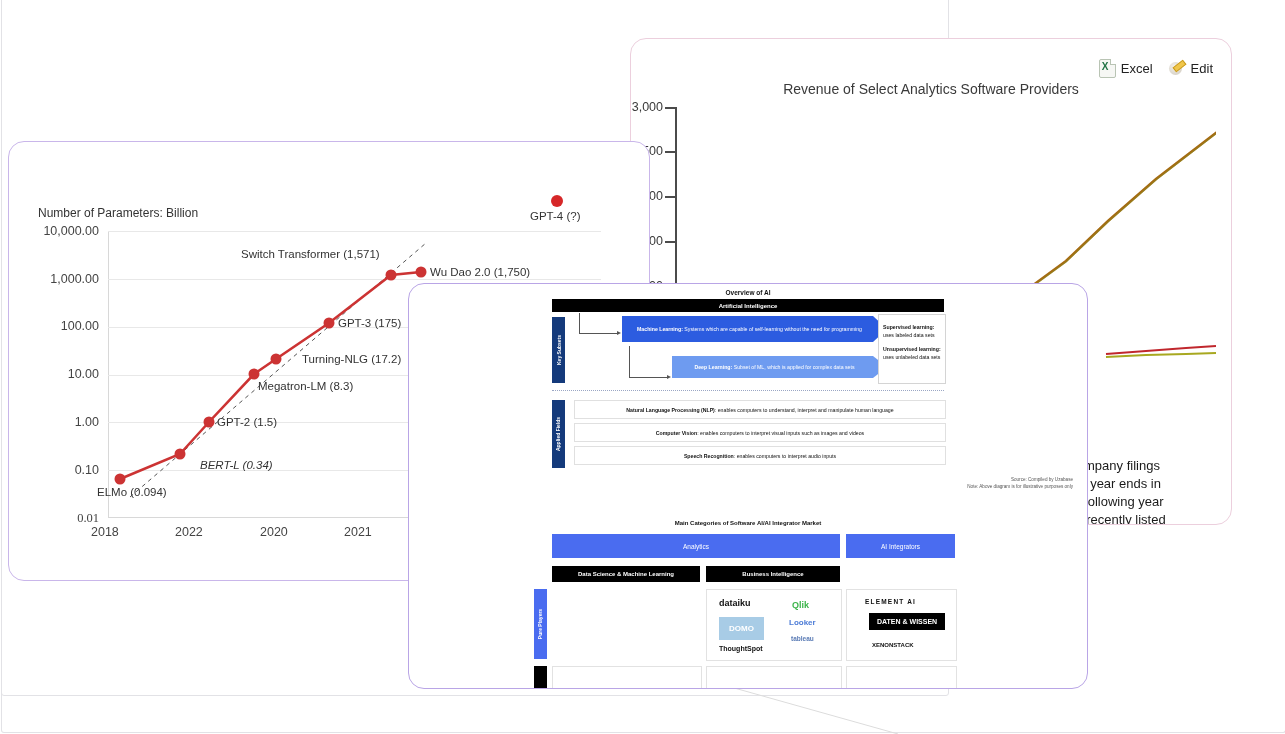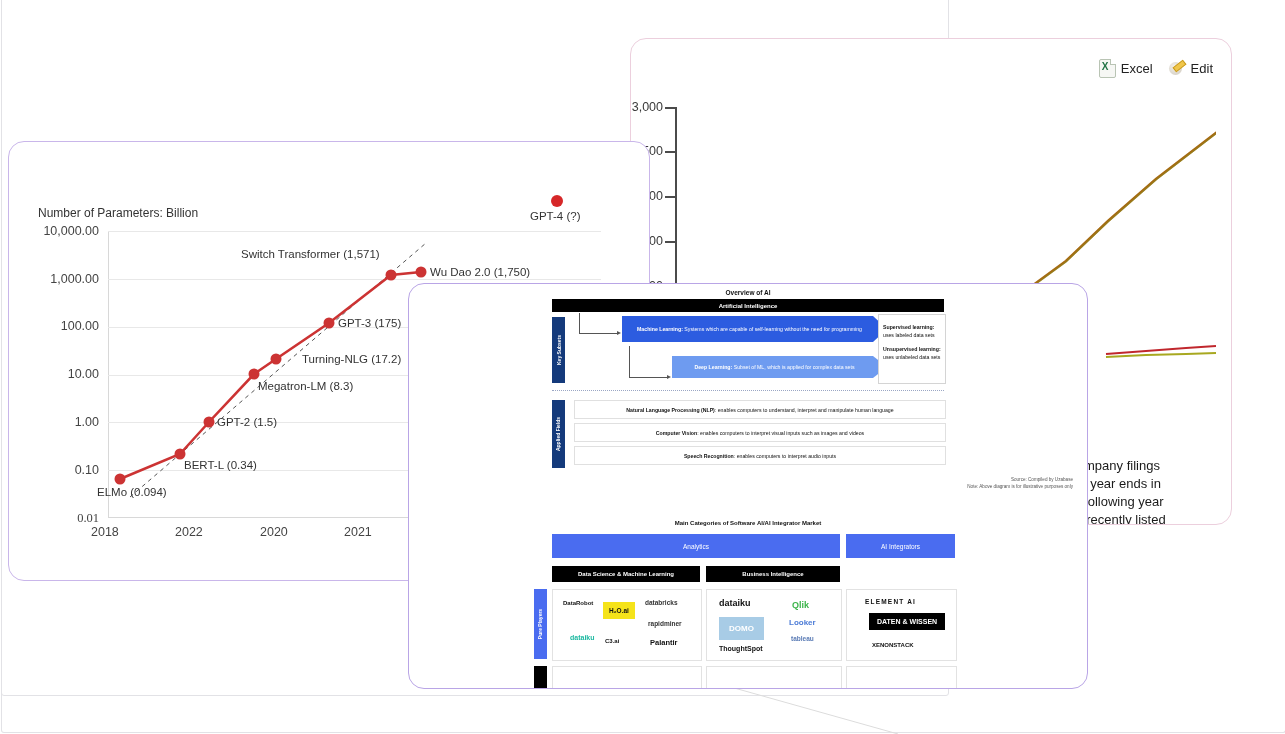--- a/index.html
+++ b/index.html
@@ -131,20 +131,21 @@
       </div>
       <div class="tool">
         <span class="edit-ico">
             <i></i>
             <b></b>
           </span>
         <span>Edit</span>
       </div>
     </div>
 
+    <div class="rev-title">Revenue of Select Analytics Software Providers</div>
 
     <div class="rev-axisY"></div>
     <div class="rev-ytick" style="top:68px;"></div>
     <div class="rev-ytick" style="top:112px;"></div>
     <div class="rev-ytick" style="top:157px;"></div>
     <div class="rev-ytick" style="top:202px;"></div>
     <div class="rev-ytick" style="top:247px;"></div>
     <div class="rev-ylab-in" style="left:-40px;top:61px;">3,000</div>
     <div class="rev-ylab-in" style="left:-40px;top:105px;">2,500</div>
     <div class="rev-ylab-in" style="left:-40px;top:150px;">2,000</div>
@@ -201,21 +202,21 @@
       <div class="dot" style="left:12px;top:248px;"></div>
       <div class="dot" style="left:72px;top:223px;"></div>
       <div class="dot" style="left:101px;top:191px;"></div>
       <div class="dot" style="left:146px;top:143px;"></div>
       <div class="dot" style="left:168px;top:128px;"></div>
       <div class="dot" style="left:221px;top:92px;"></div>
       <div class="dot" style="left:283px;top:44px;"></div>
       <div class="dot" style="left:313px;top:41px;"></div>
 
       <div class="pt-label" style="left:-11px;top:255px;">ELMo (0.094)</div>
-      <div class="pt-label" style="left:76px;top:228px;">BERT-L (0.34)</div>
+      <div class="pt-label" style="left:92px;top:228px;font-style:italic;">BERT-L (0.34)</div>
       <div class="pt-label" style="left:109px;top:185px;">GPT-2 (1.5)</div>
       <div class="pt-label" style="left:150px;top:149px;">Megatron-LM (8.3)</div>
       <div class="pt-label" style="left:194px;top:122px;">Turning-NLG (17.2)</div>
       <div class="pt-label" style="left:230px;top:86px;">GPT-3 (175)</div>
       <div class="pt-label" style="left:133px;top:17px;">Switch Transformer (1,571)</div>
       <div class="pt-label" style="left:322px;top:35px;">Wu Dao 2.0 (1,750)</div>
     </div>
 
     <div class="dot-g4" style="left:548px;top:59px;"></div>
     <div class="pt-label" style="left:521px;top:68px;">GPT-4 (?)</div>
@@ -285,29 +286,20 @@
       <div class="bluebar" style="left:143px;top:250px;width:288px;height:24px;">Analytics</div>
       <div class="bluebar" style="left:437px;top:250px;width:109px;height:24px;">AI Integrators</div>
 
       <div class="blackbar2" style="left:143px;top:282px;width:148px;height:16px;">Data Science &amp; Machine Learning</div>
       <div class="blackbar2" style="left:297px;top:282px;width:134px;height:16px;">Business Intelligence</div>
 
       <div class="sidetab" style="left:125px;top:305px;width:13px;height:70px;background:#4a6cf0;">
         <span>Pure Players</span>
       </div>
 
-      <div class="logobox" style="left:143px;top:305px;width:148px;height:70px;">
-        <div class="logo" style="left:10px;top:10px;font-size:6px;color:#111;">DataRobot</div>
-        <div class="logo" style="left:50px;top:12px;font-size:6.5px;background:#f5e31a;color:#111;padding:5px 6px;">H₂O.ai</div>
-        <div class="logo" style="left:92px;top:9px;font-size:6.5px;color:#333;">databricks</div>
-        <div class="logo" style="left:95px;top:30px;font-size:6.5px;color:#333;">rapidminer</div>
-        <div class="logo" style="left:17px;top:44px;font-size:7px;color:#1bb8a0;">dataiku</div>
-        <div class="logo" style="left:52px;top:48px;font-size:6px;color:#111;">C3.ai</div>
-        <div class="logo" style="left:97px;top:48px;font-size:7.5px;color:#111;">Palantir</div>
-      </div>
 
       <div class="logobox" style="left:297px;top:305px;width:134px;height:70px;">
         <div class="logo" style="left:12px;top:8px;font-size:9px;color:#111;">dataiku</div>
         <div class="logo" style="left:85px;top:10px;font-size:9px;color:#3cb44b;">Qlik</div>
         <div class="logo" style="left:12px;top:27px;font-size:8px;color:#fff;background:#a8cce6;padding:7px 10px;">DOMO</div>
         <div class="logo" style="left:82px;top:28px;font-size:8px;color:#4b7bd6;">Looker</div>
         <div class="logo" style="left:84px;top:45px;font-size:6.5px;color:#5a7bb5;">tableau</div>
         <div class="logo" style="left:12px;top:55px;font-size:7px;color:#111;">ThoughtSpot</div>
       </div>
 

